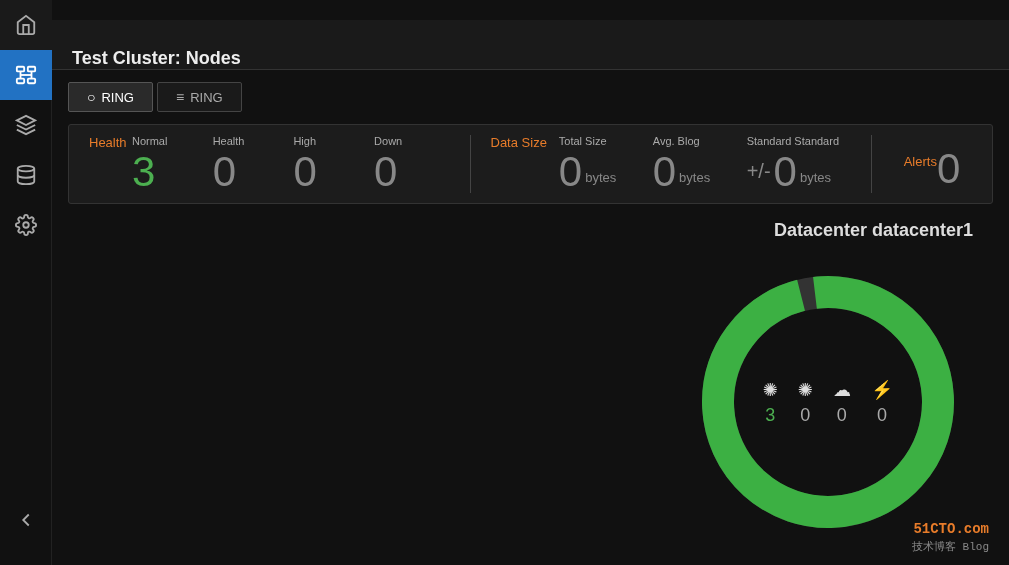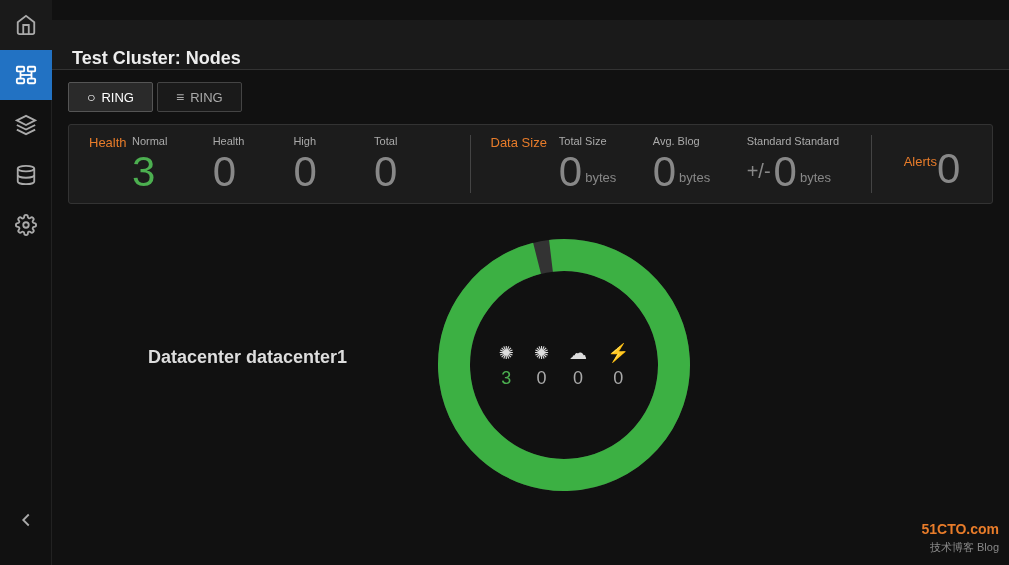--- a/index.html
+++ b/index.html
@@ -195,24 +195,23 @@
       display: flex;
       flex-direction: row;
       align-items: center;
       justify-content: center;
       min-width: 80px;
     }
 
     
     .ring-section {
       display: flex;
-      flex-direction: row;
-      align-items: center;
+      flex-direction: column;
+      align-items: flex-end;
       padding: 0 20px;
-      gap: 32px;
     }
 
     .datacenter-title {
       color: #ddd;
       font-size: 18px;
       font-weight: 600;
       margin-bottom: 16px;
       margin-left: 60px;
     }
 
@@ -361,21 +360,21 @@
           </div>
           <div class="stat-col">
             <span class="stat-label">Health</span>
             <span class="stat-value">0</span>
           </div>
           <div class="stat-col">
             <span class="stat-label">High</span>
             <span class="stat-value">0</span>
           </div>
           <div class="stat-col">
-            <span class="stat-label">Total</span>
+            <span class="stat-label">Down</span>
             <span class="stat-value">0</span>
           </div>
         </div>
       </div>
 
       <div class="stats-divider"></div>
 
       <div class="stats-section">
         <div class="stats-section-title">Data Size</div>
         <div class="stats-cols">
@@ -440,16 +439,16 @@
               <span class="ring-icon" style="font-size:18px;">⚡</span>
               <span class="ring-icon-value">0</span>
             </div>
           </div>
         </div>
       </div>
     </div>
   </div>
 </div>
 
-<div class="watermark" style="position:fixed; bottom:10px; right:10px;">
+<div class="watermark" style="position:fixed; bottom:10px; right:20px;font-family:Liberation Mono, monospace;">
   <div class="site">51CTO.com</div>
   <div>技术博客  Blog</div>
 </div>
 
 </body></html>

